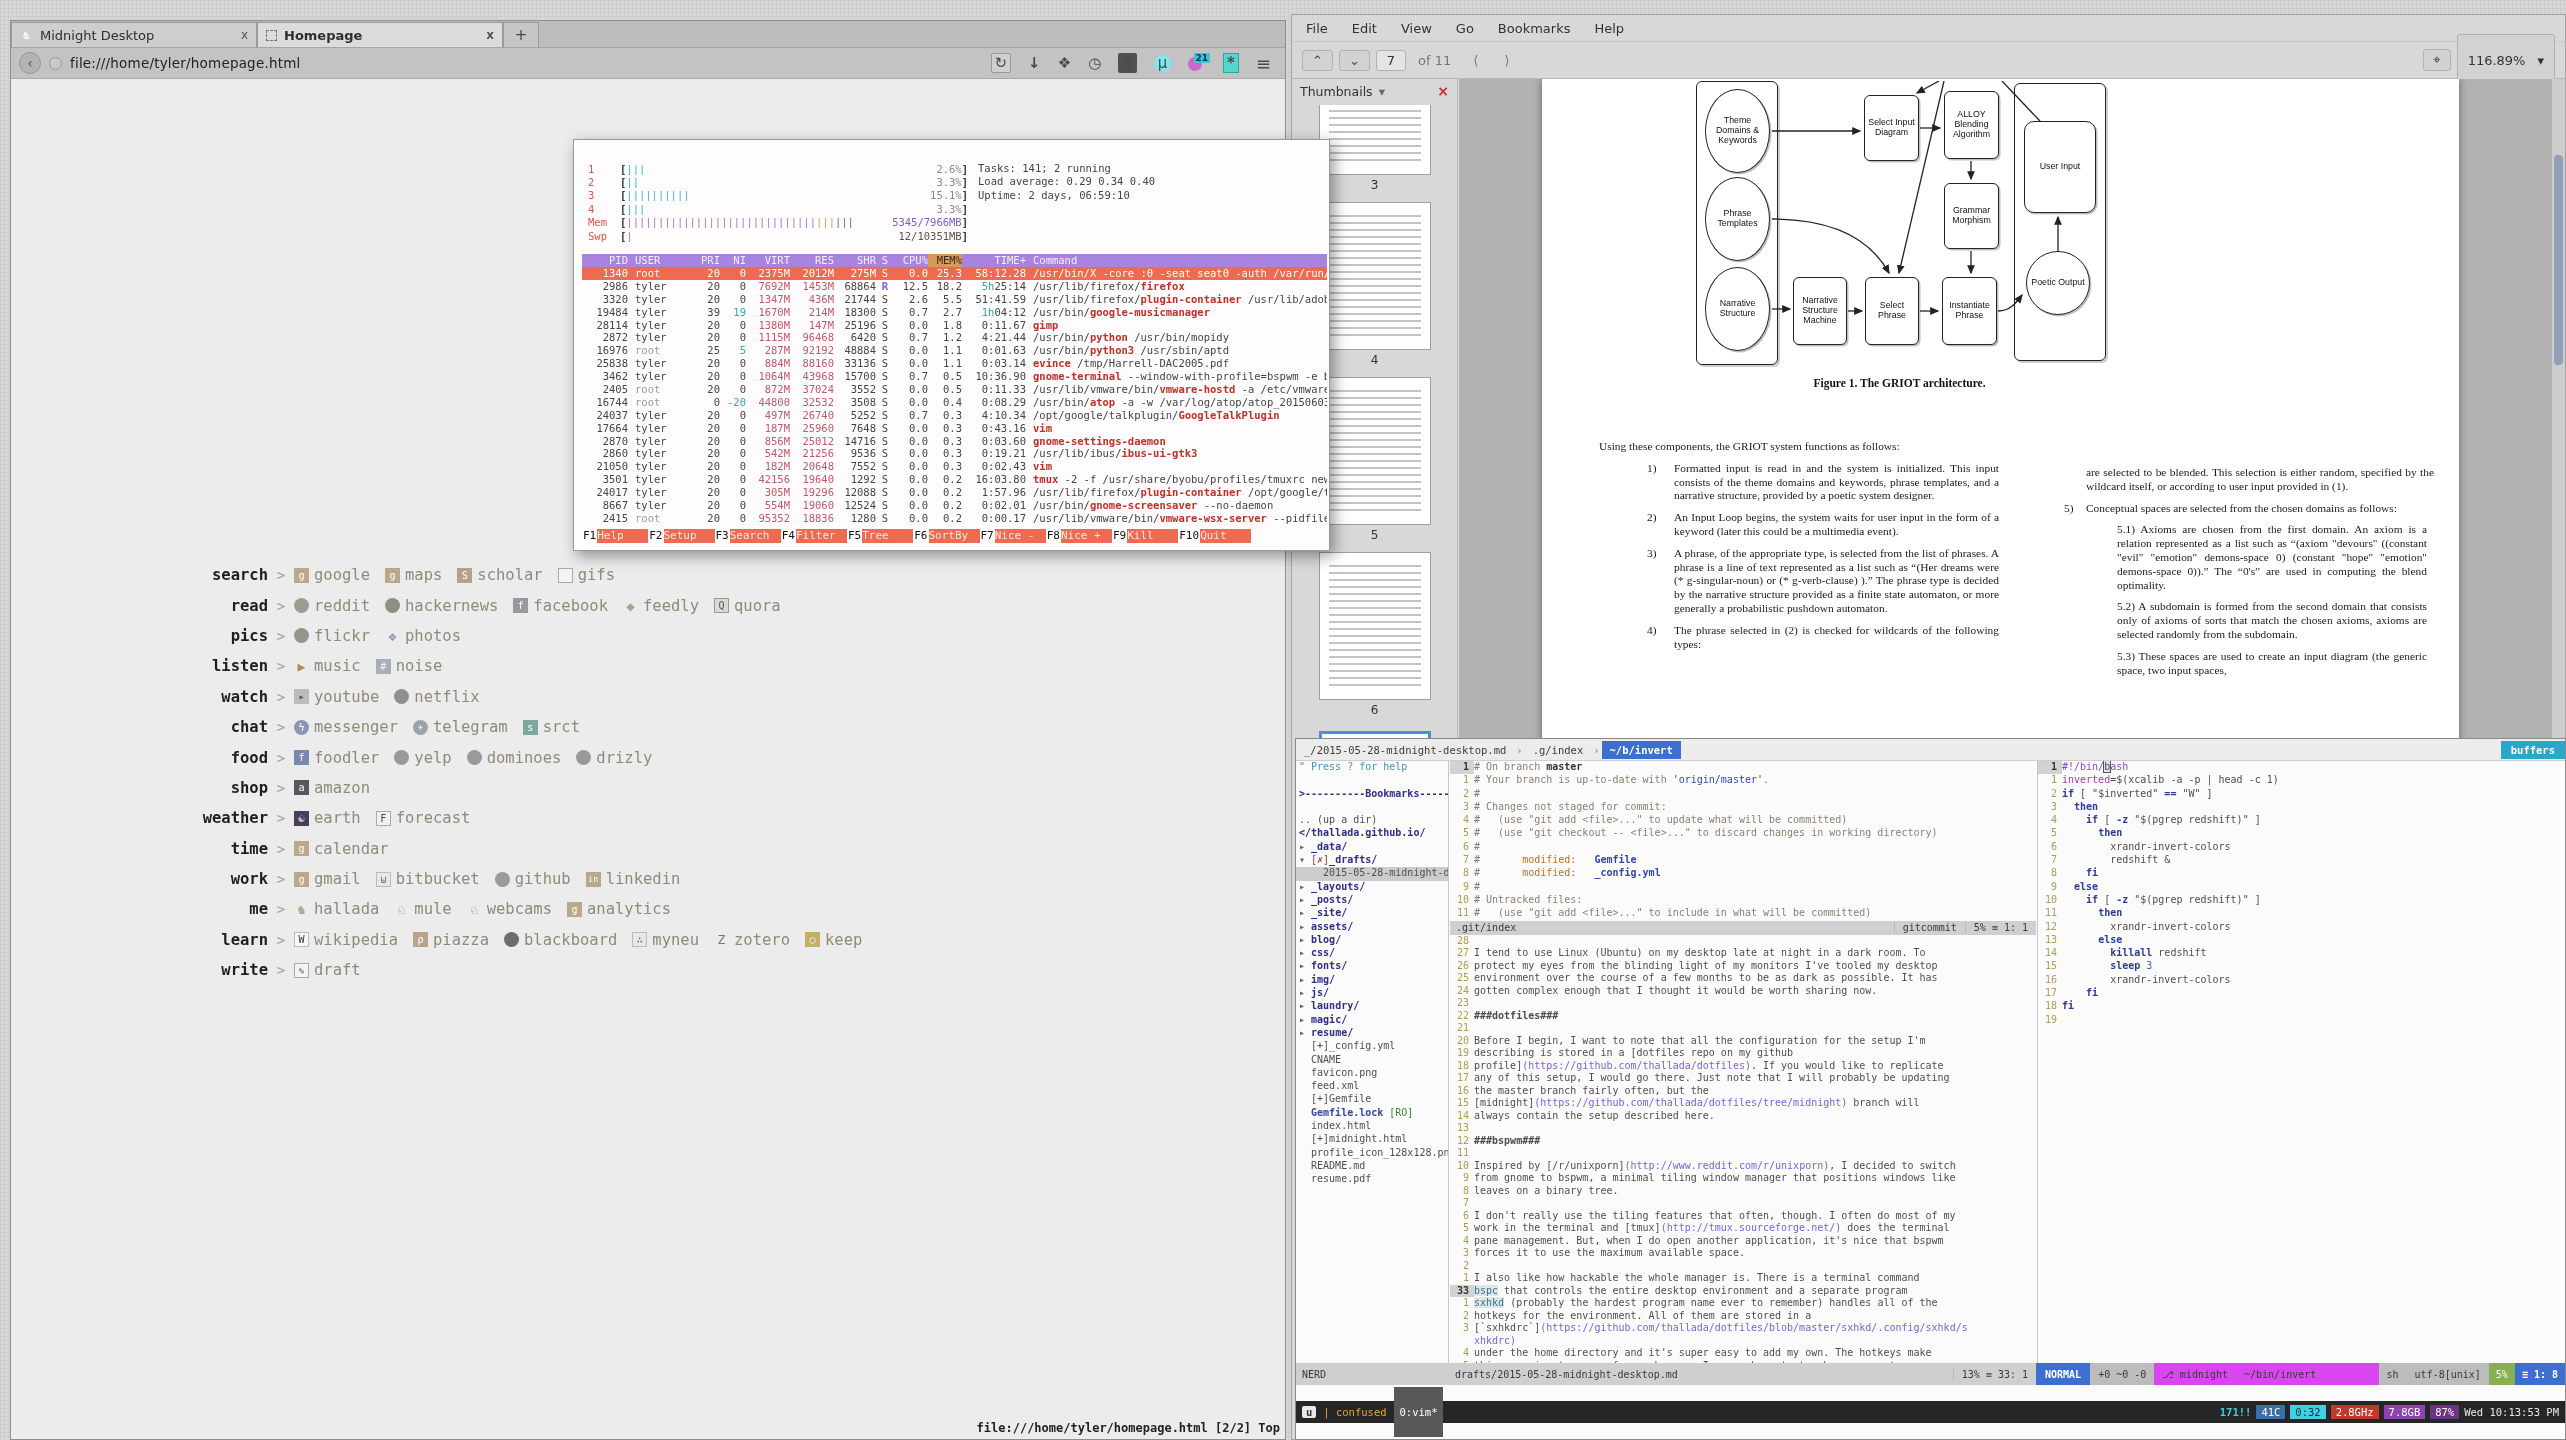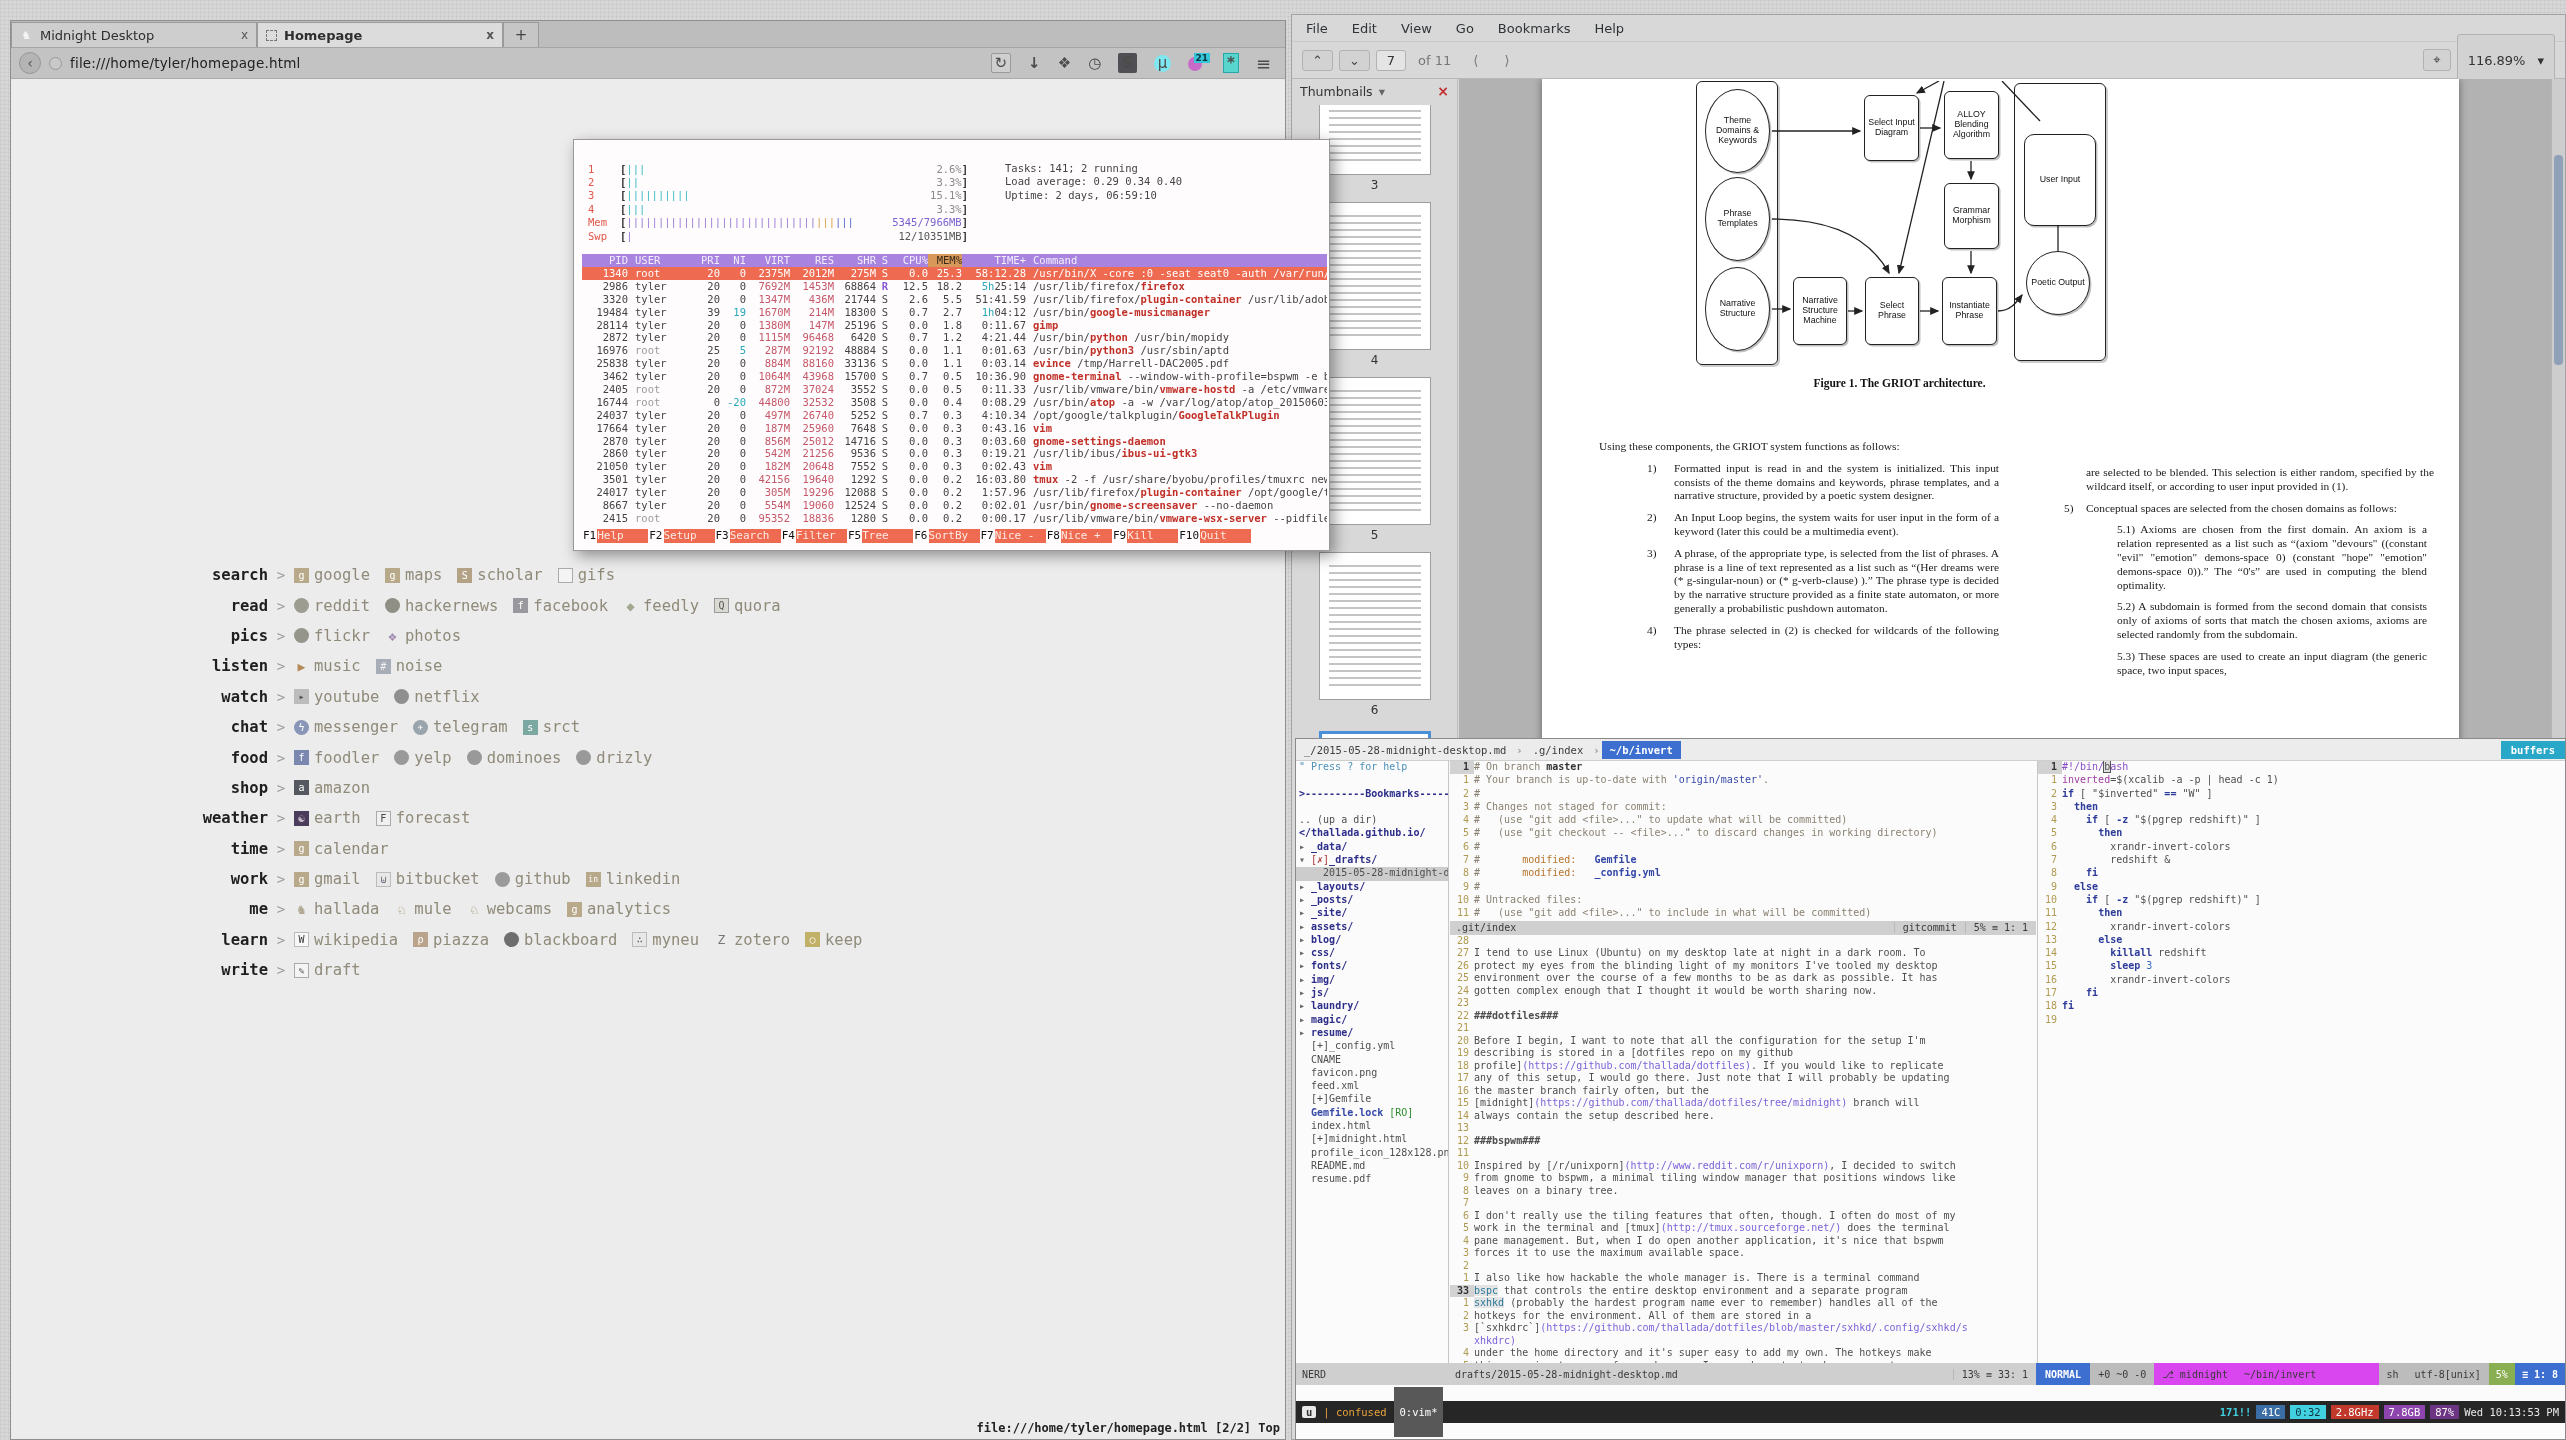--- a/index.html
+++ b/index.html
@@ -52,21 +52,21 @@
   .htop { left:573px; top:139px; width:757px; height:412px; background:#fefcfc; border:1px solid #999; box-shadow:4px 5px 14px rgba(0,0,0,.4); font:10.5px "DejaVu Sans Mono", monospace; color:#444; z-index:3; overflow:hidden; }
   .h-meters { position:absolute; left:14px; top:22px; width:380px; }
   .h-mrow { display:flex; height:13.4px; align-items:center; white-space:pre; }
   .h-ml { width:32px; color:#e0574a; }
   .h-bk { color:#333; font-weight:bold; }
   .h-binner { flex:1; display:flex; overflow:hidden; }
   .h-val { margin-left:auto; color:#8a8a8a; }
   .bar-cy { color:#35b9c5; } .bar-vi { color:#9a7ad8; } .bar-or { color:#d8a050; } .bar-bl { color:#5a6ad0; }
   .val-mem { color:#7a5fd0; } .val-swp { color:#555; }
   .h-info { position:absolute; left:404px; top:22px; }
-  .h-irow { height:13.4px; white-space:pre;margin-left:27px; }
+  .h-irow { height:13.4px; white-space:pre; }
   .h-table { position:absolute; left:8px; top:114px; right:2px; }
   .h-hd { display:flex; background:#a884e0; color:#f2eefc; height:13px; white-space:pre; }
   .h-hd .sortcol { background:#d8985a; color:#3a2a18; }
   .h-row { display:flex; height:12.9px; white-space:pre; overflow:hidden; }
   .h-row.sel { background:#ee6a50; }
   .h-row.sel span { color:#fff !important; font-weight:normal; }
   .c-pid{width:46px;text-align:right;flex:none}
   .c-user{width:64px;padding-left:7px;flex:none}
   .c-pri{width:28px;text-align:right;flex:none}
   .c-ni{width:26px;text-align:right;flex:none}
@@ -613,21 +613,21 @@
           <div class="fnode group" style="left: 322px; top: 2px; width: 92px; height: 278px;"></div>
           <div class="fnode ellipse" style="left: 13px; top: 8px; width: 65px; height: 84px;">Theme Domains &amp; Keywords</div>
           <div class="fnode ellipse" style="left: 13px; top: 96px; width: 65px; height: 84px;">Phrase Templates</div>
           <div class="fnode ellipse" style="left: 13px; top: 186px; width: 65px; height: 84px;">Narrative Structure</div>
           <div class="fnode box" style="left: 172px; top: 14px; width: 55px; height: 66px;">Select Input Diagram</div>
           <div class="fnode box" style="left: 252px; top: 10px; width: 55px; height: 68px;">ALLOY Blending Algorithm</div>
           <div class="fnode box" style="left: 252px; top: 102px; width: 55px; height: 66px;">Grammar Morphism</div>
           <div class="fnode box" style="left: 101px; top: 196px; width: 54px; height: 68px;">Narrative Structure Machine</div>
           <div class="fnode box" style="left: 173px; top: 196px; width: 54px; height: 68px;">Select Phrase</div>
           <div class="fnode box" style="left: 250px; top: 196px; width: 55px; height: 68px;">Instantiate Phrase</div>
-          <div class="fnode userbox" style="left: 332px; top: 40px; width: 72px; height: 92px; margin-top: 13px;">User Input</div>
+          <div class="fnode userbox" style="left: 332px; top: 40px; width: 72px; height: 92px;">User Input</div>
           <div class="fnode ellipse" style="left: 334px; top: 170px; width: 64px; height: 64px;">Poetic Output</div>
         </div>
       <div class="fcaption">Figure 1. The GRIOT architecture.</div>
       <div class="pcol pcol-1" id="pcol1">
           <div>Using these components, the GRIOT system functions as follows:</div>
           <div class="pitem"><span class="pnum">1)</span>Formatted input is read in and the system is initialized.  This input consists of the theme domains and keywords, phrase templates, and a narrative structure, provided by a poetic system designer.</div>
           <div class="pitem"><span class="pnum">2)</span>An Input Loop begins, the system waits for user input in the form of a keyword (later this could be a multimedia event).</div>
           <div class="pitem"><span class="pnum">3)</span>A phrase, of the appropriate type, is selected from the list of phrases.  A phrase is a line of text represented as a list such as “(Her dreams were (* g-singular-noun) or  (* g-verb-clause) ).”  The phrase type is decided by the narrative structure provided as a finite state automaton, or more generally a probabilistic pushdown automaton.</div>
           <div class="pitem"><span class="pnum">4)</span>The phrase selected in (2) is checked for wildcards of the following types:</div>
         </div>

